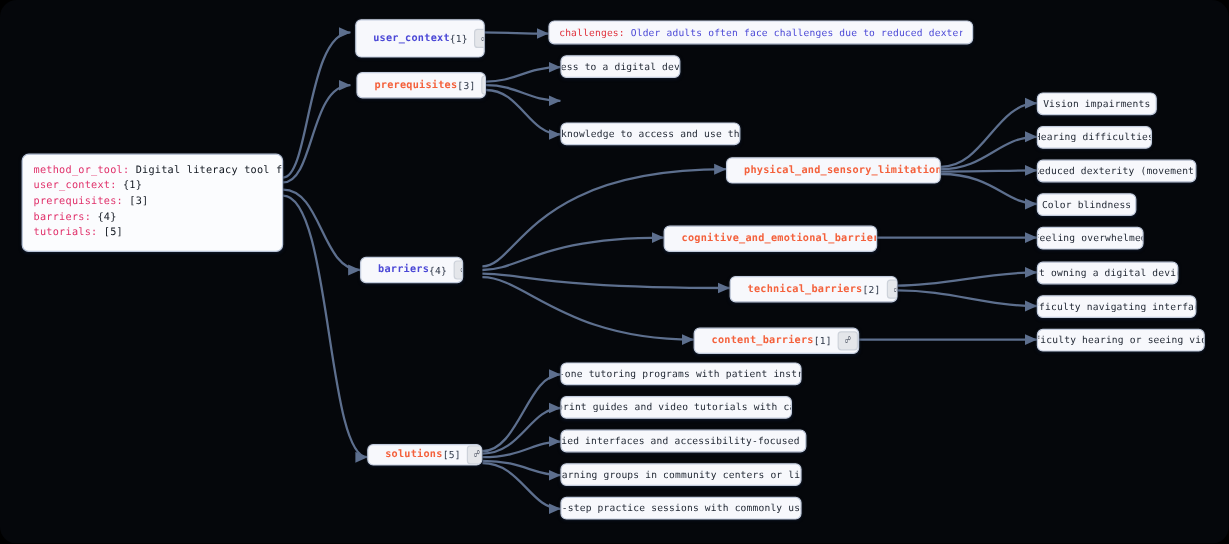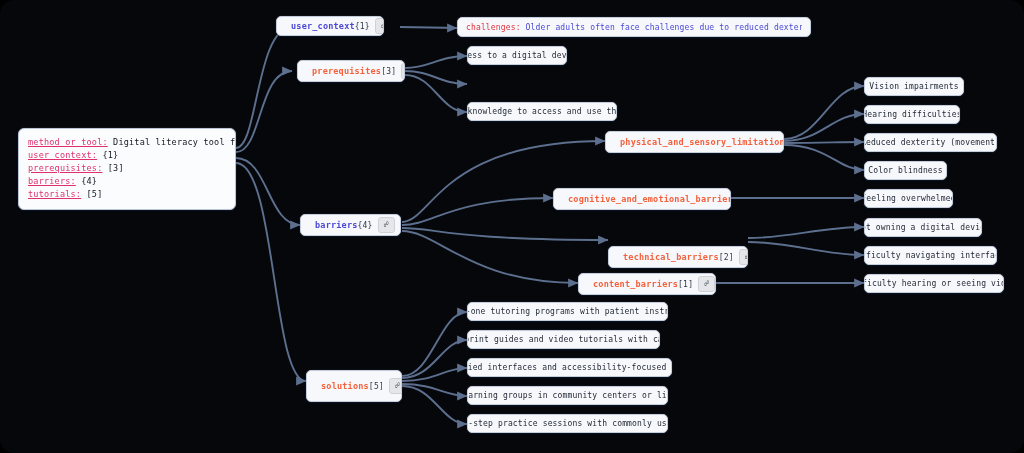--- a/index.html
+++ b/index.html
@@ -51,21 +51,21 @@
     padding: 0 6px 0 14px;
     justify-content: flex-start;
   }
   .key-label {
     font-size: 8.5px;
     letter-spacing: 0.2px;
     font-weight: bold;
   }
   .k-indigo { color: #4b48d6; }
   .k-orange { color: #f4613c; }
-  .k-crimson { color: #e0306a; text-decoration: underline; }
+  .k-crimson { color: #e0306a; }
   .count {
     font-size: 8px;
     color: #2b3445;
     margin-left: auto;
     padding-right: 5px;
     letter-spacing: 0.2px;
   }
   .toggle {
     width: 15px;
     height: 14px;
@@ -157,21 +157,21 @@
       <span class="k-crimson">prerequisites:</span><span class="rv"> [3]</span>
     </span>
     <span class="root-line">
       <span class="k-crimson">barriers:</span><span class="rv"> {4}</span>
     </span>
     <span class="root-line">
       <span class="k-crimson">tutorials:</span><span class="rv"> [5]</span>
     </span>
   </div>
 
-  <div class="node keynode" style="left:276px; top:16px; width:108px; height:20px;">
+  <div class="node keynode" style="left:296px; top:16px; width:108px; height:32px;">
     <span class="key-label k-indigo">user_context</span>
     <span class="count">{1}</span>
     <span class="toggle">☍</span>
   </div>
 
   <div class="node leaf" style="left:457px; top:17px; width:354px; height:20px; justify-content:flex-start; padding:0 8px;">
     <span class="desc-text"><span class="dk">challenges:</span><span> Older adults often face challenges due to reduced dexterity, hearing, vision, and </span></span>
   </div>
 
   <div class="node keynode" style="left:297px; top:60px; width:108px; height:22px;">
@@ -180,21 +180,21 @@
     <span class="toggle">☍</span>
   </div>
 
   <div class="node leaf" style="left:467px; top:46px; width:100px; height:19px;">
     <span class="leaf-text">Access to a digital device</span>
   </div>
   <div class="node leaf" style="left:467px; top:102px; width:150px; height:19px;">
     <span class="leaf-text">Basic knowledge to access and use the tool</span>
   </div>
 
-  <div class="node keynode" style="left:300px; top:214px; width:101px; height:22px;">
+  <div class="node keynode" style="left:300px; top:214px; width:86px; height:22px;">
     <span class="key-label k-indigo">barriers</span>
     <span class="count">{4}</span>
     <span class="toggle">☍</span>
   </div>
 
   <div class="node keynode" style="left:605px; top:131px; width:179px; height:22px;">
     <span class="key-label k-orange">physical_and_sensory_limitations</span>
 
   </div>
 
@@ -213,21 +213,21 @@
 
   <div class="node keynode" style="left:553px; top:188px; width:178px; height:22px;">
     <span class="key-label k-orange">cognitive_and_emotional_barriers</span>
 
   </div>
 
   <div class="node leaf" style="left:864px; top:189px; width:89px; height:19px;">
     <span class="leaf-text">Feeling overwhelmed</span>
   </div>
 
-  <div class="node keynode" style="left:608px; top:246px; width:140px; height:22px;">
+  <div class="node keynode" style="left:608px; top:230px; width:140px; height:22px;">
     <span class="key-label k-orange">technical_barriers</span>
     <span class="count">[2]</span>
     <span class="toggle">☍</span>
   </div>
 
   <div class="node leaf" style="left:864px; top:218px; width:118px; height:19px;">
     <span class="leaf-text">Not owning a digital device</span>
   </div>
   <div class="node leaf" style="left:864px; top:246px; width:133px; height:19px;">
     <span class="leaf-text">Difficulty navigating interfaces</span>
@@ -236,21 +236,21 @@
   <div class="node keynode" style="left:578px; top:273px; width:138px; height:22px;">
     <span class="key-label k-orange">content_barriers</span>
     <span class="count">[1]</span>
     <span class="toggle">☍</span>
   </div>
 
   <div class="node leaf" style="left:864px; top:274px; width:140px; height:19px;">
     <span class="leaf-text">Difficulty hearing or seeing videos</span>
   </div>
 
-  <div class="node keynode" style="left:306px; top:370px; width:96px; height:32px;">
+  <div class="node keynode" style="left:306px; top:370px; width:96px; height:18px;">
     <span class="key-label k-orange">solutions</span>
     <span class="count">[5]</span>
     <span class="toggle">☍</span>
   </div>
 
   <div class="node leaf" style="left:467px; top:302px; width:201px; height:19px;">
     <span class="leaf-text">One-on-one tutoring programs with patient instructors</span>
   </div>
   <div class="node leaf" style="left:467px; top:330px; width:193px; height:19px;">
     <span class="leaf-text">Large-print guides and video tutorials with captions</span>

